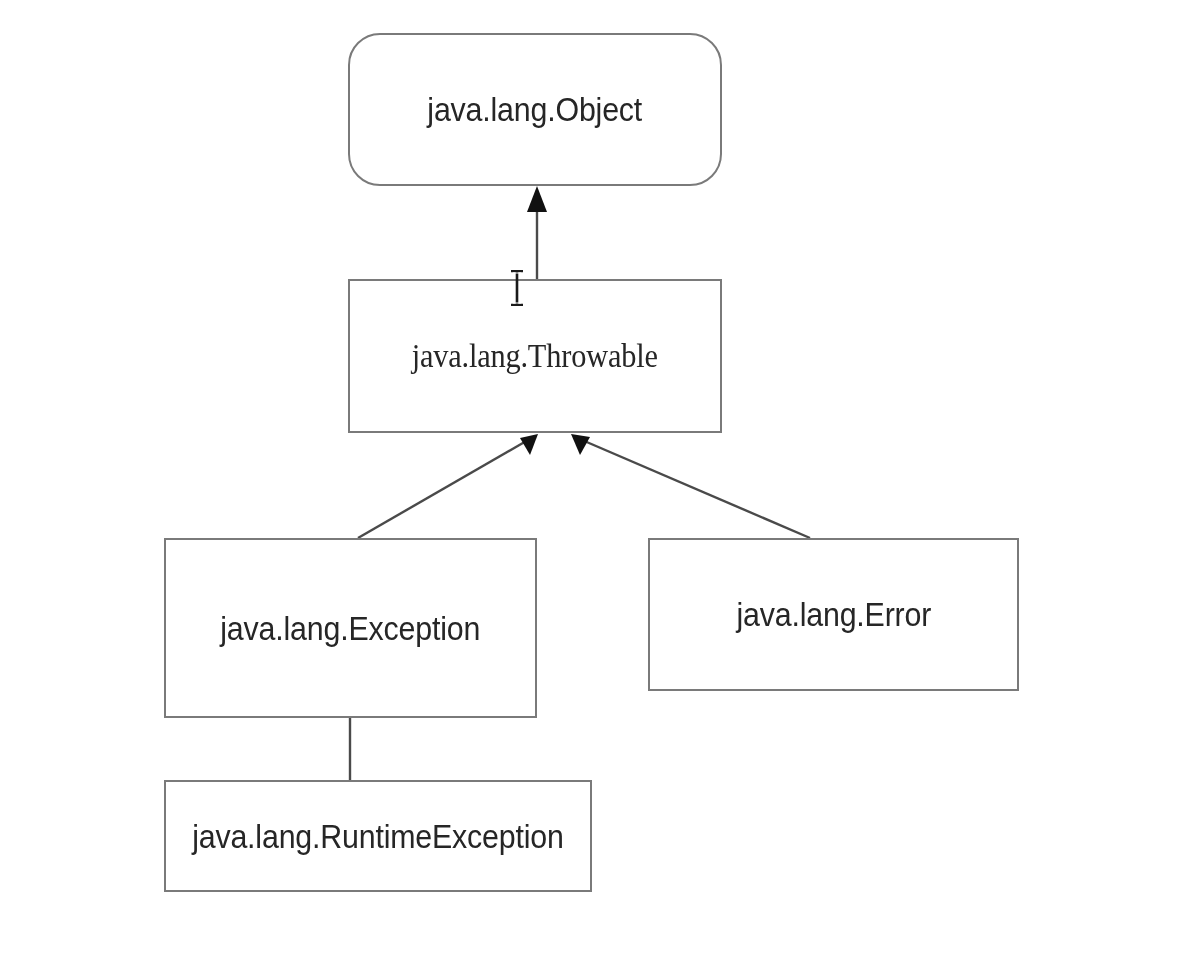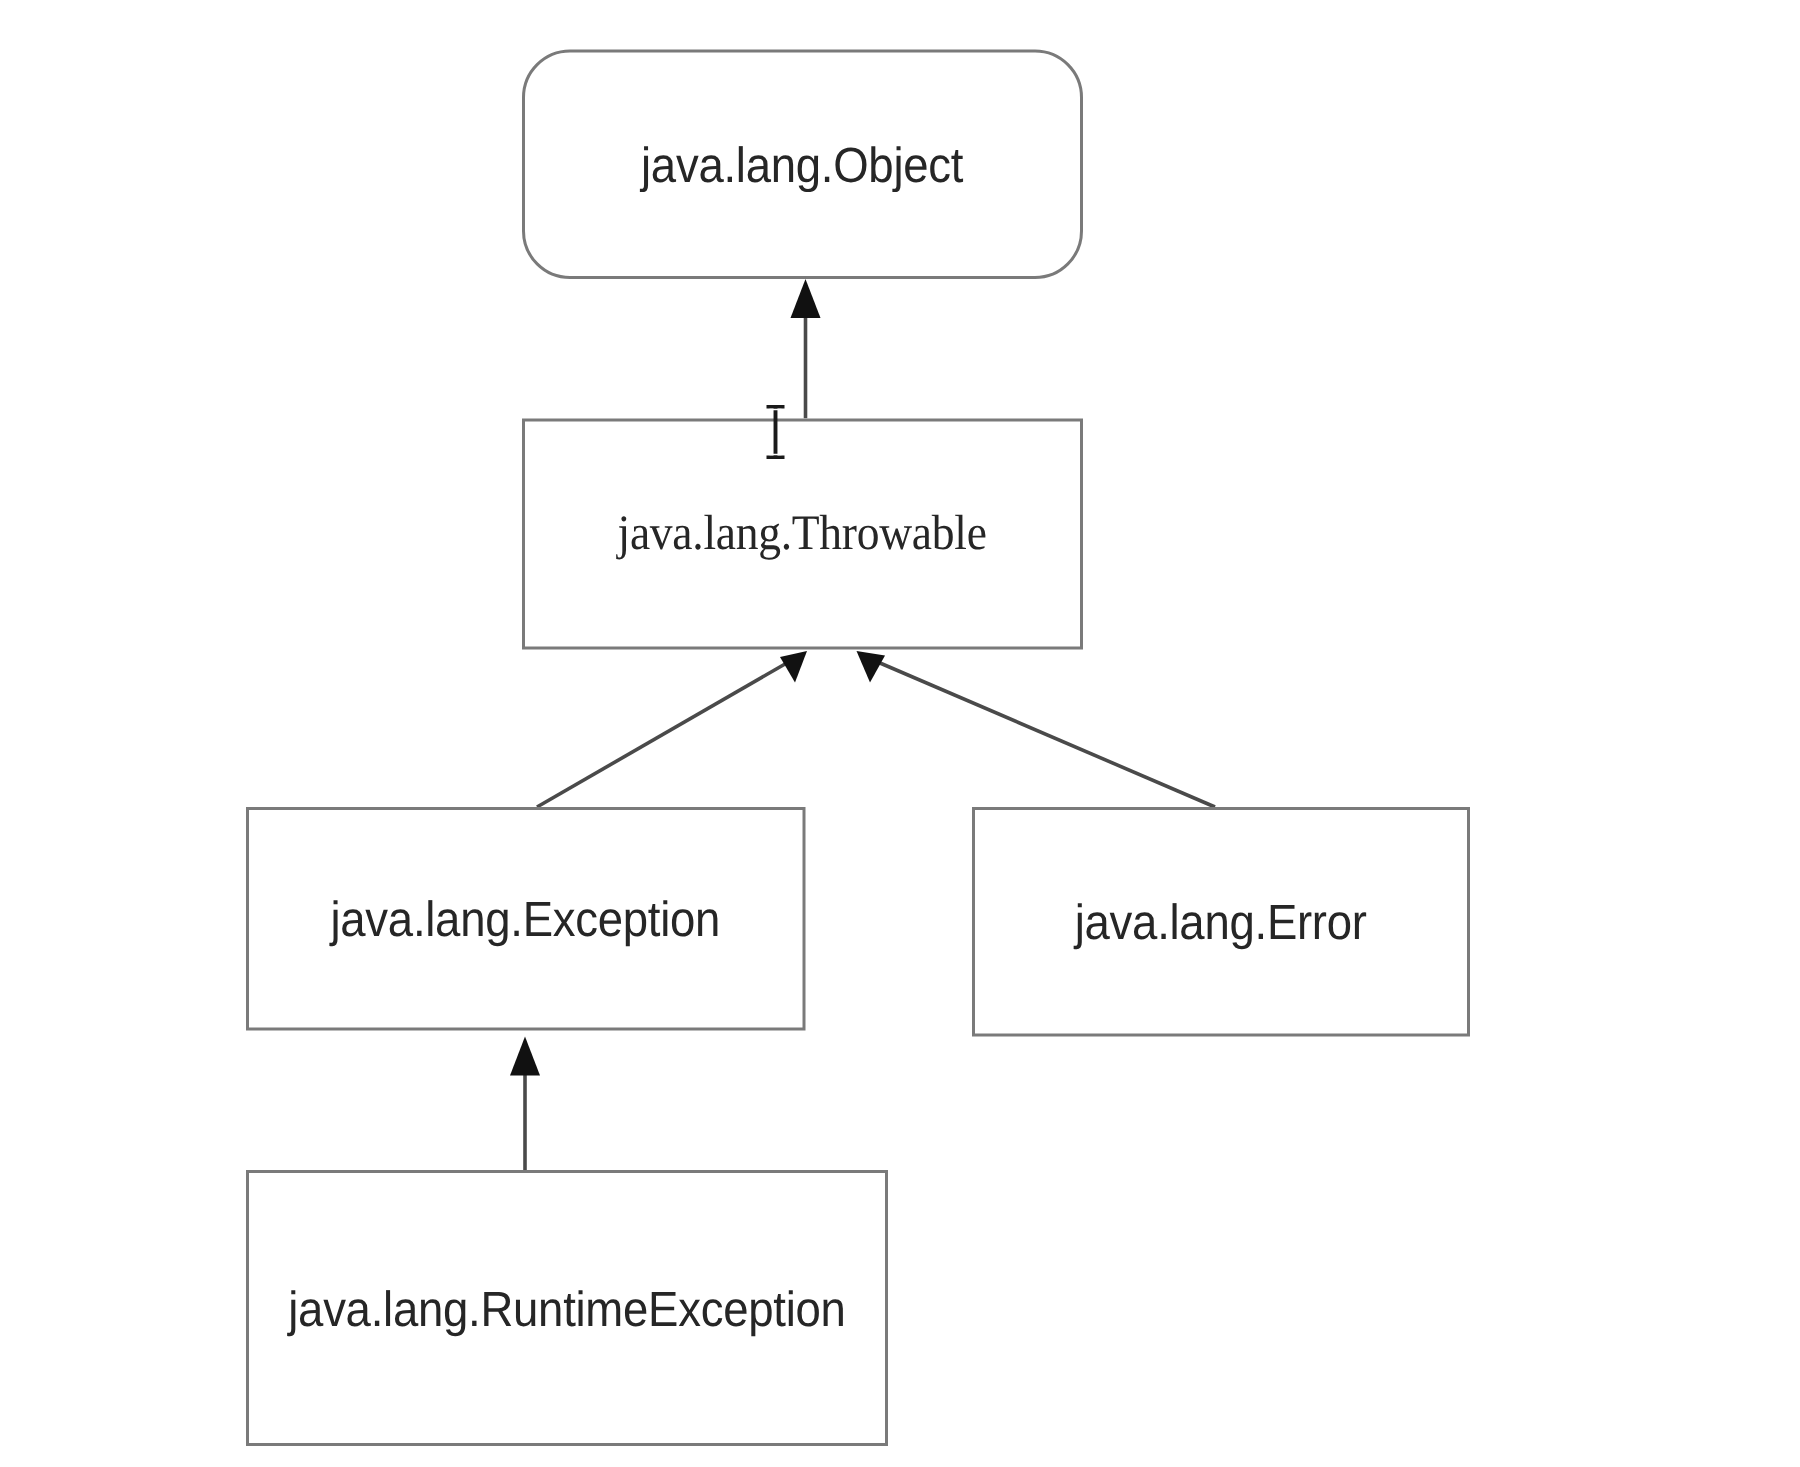--- a/index.html
+++ b/index.html
@@ -85,29 +85,29 @@
   </svg>
 
   <div class="class-box" style="left: 348px; top: 33px; width: 374px; height: 153px; border-radius: 32px;">
     <span class="class-label">java.lang.Object</span>
   </div>
 
   <div class="class-box" style="left: 348px; top: 279px; width: 374px; height: 154px; font-family: Liberation Serif, serif;">
     <span class="class-label">java.lang.Throwable</span>
   </div>
 
-  <div class="class-box" style="left: 164px; top: 538px; width: 373px; height: 149px;">
+  <div class="class-box" style="left: 164px; top: 538px; width: 373px; height: 180px;">
     <span class="class-label">java.lang.Exception</span>
   </div>
 
-  <div class="class-box" style="left: 648px; top: 538px; width: 332px; height: 153px;">
+  <div class="class-box" style="left: 648px; top: 538px; width: 371px; height: 153px;">
     <span class="class-label">java.lang.Error</span>
   </div>
 
-  <div class="class-box" style="left: 164px; top: 780px; width: 428px; height: 184px;">
+  <div class="class-box" style="left: 164px; top: 780px; width: 428px; height: 112px;">
     <span class="class-label">java.lang.RuntimeException</span>
   </div>
 
   <svg id="text-cursor" width="18" height="36" viewBox="0 0 18 36" xmlns="http://www.w3.org/2000/svg" style="left: 508px; top: 270px;">
     <path d="M3 1 L15 1 M3 35 L15 35 M9 1 L9 35" stroke="#1a1a1a" stroke-width="2.6" fill="none"></path>
     <path d="M5 3 L13 3 M5 33 L13 33" stroke="#ffffff" stroke-width="1" fill="none"></path>
   </svg>
 
 </div>
 

